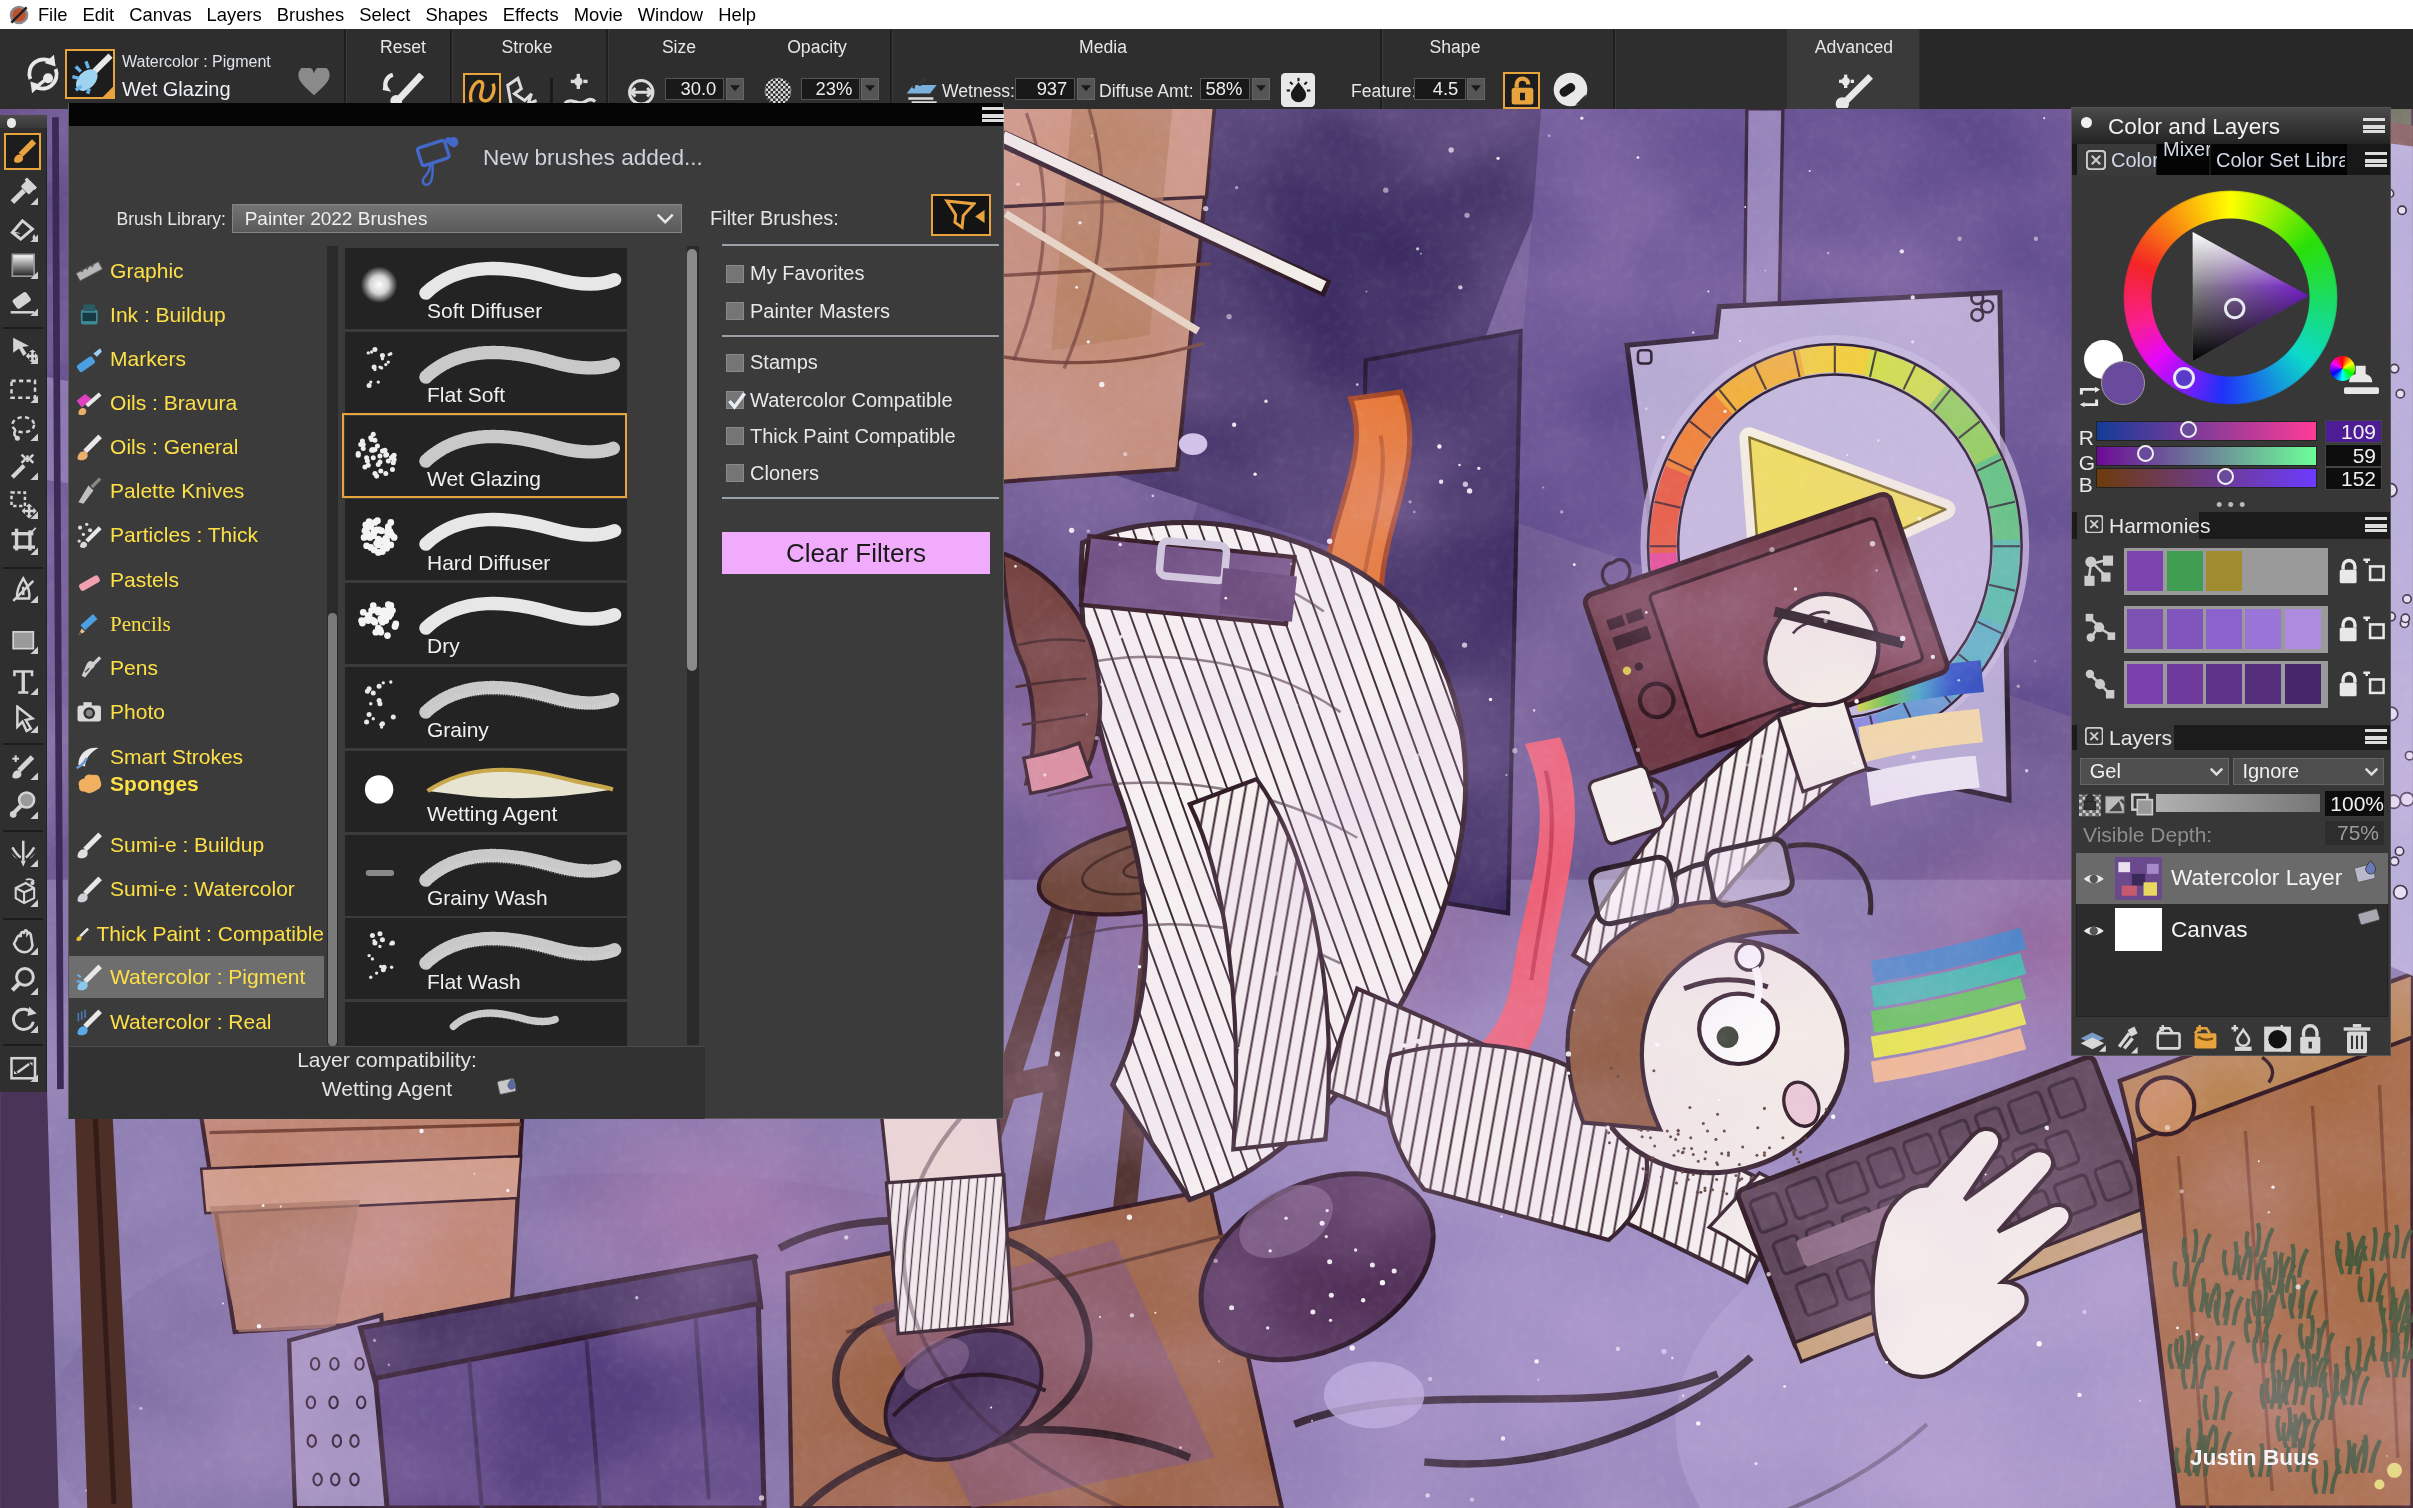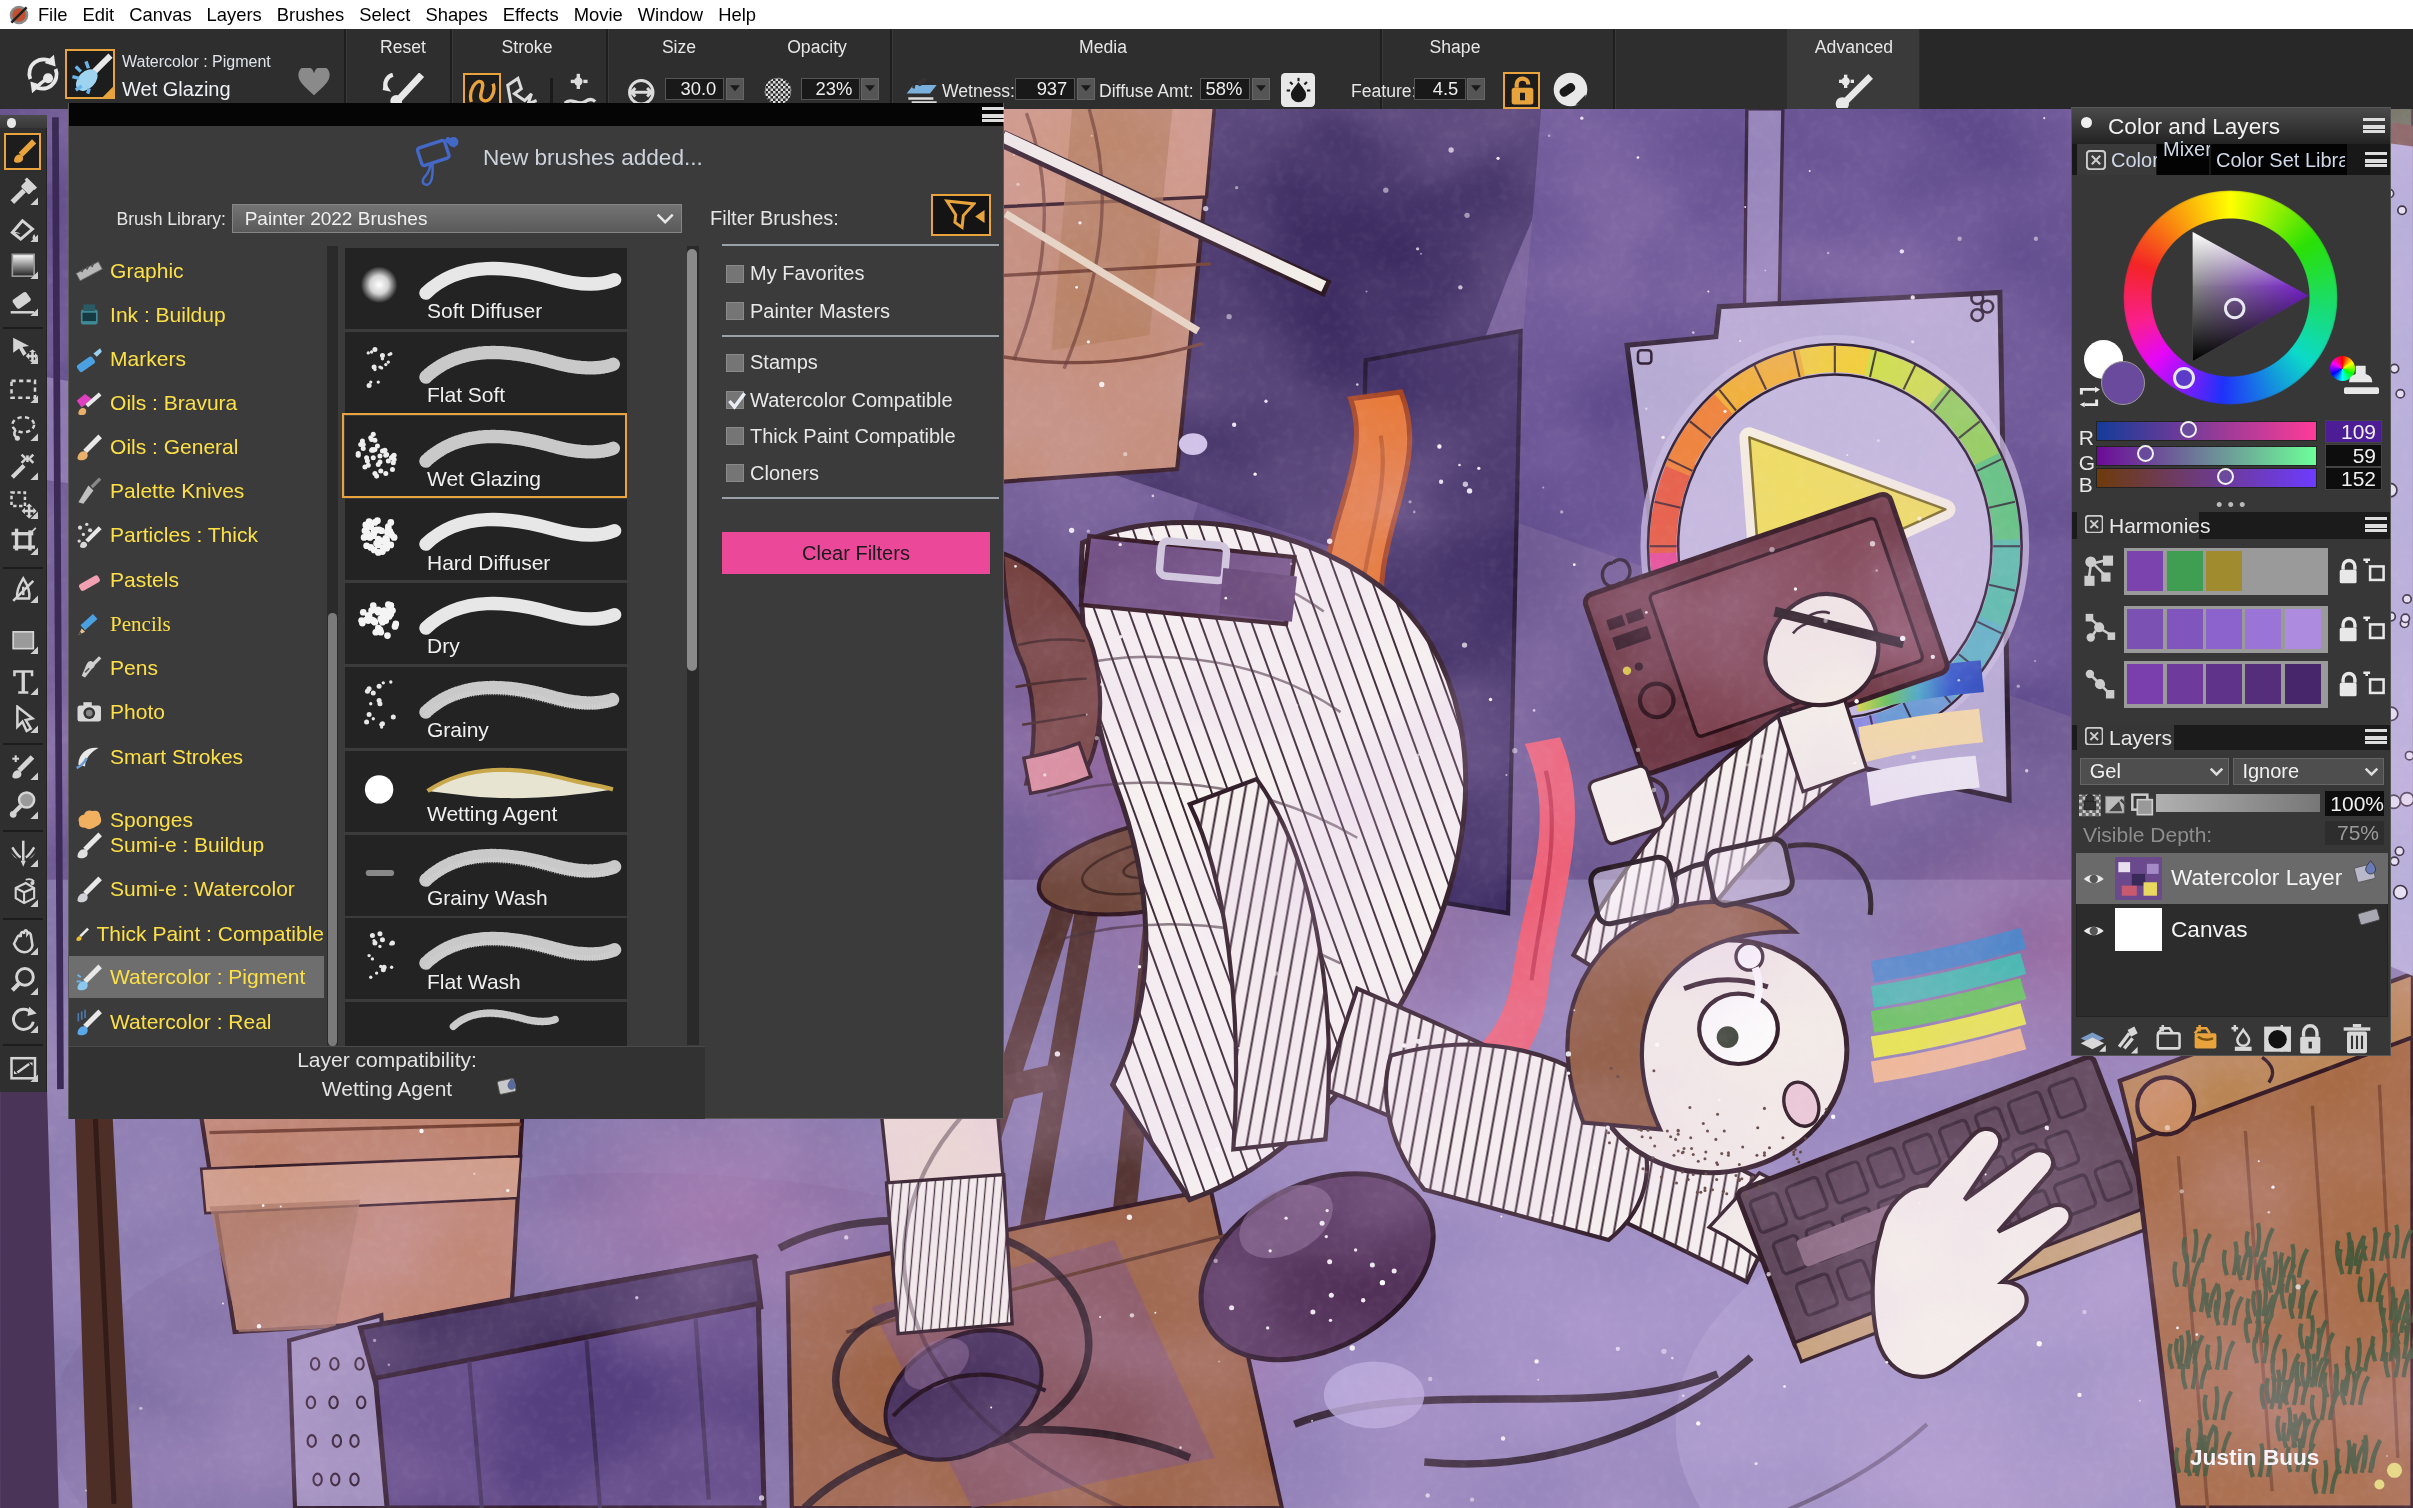--- a/index.html
+++ b/index.html
@@ -1127,21 +1127,21 @@
     <div class="litem" style="top:588px;"><svg width="28.5" height="28.5" viewBox="0 0 34 34" style="margin:0 6.7px 0 5.9px">
         <rect x="3" y="9" width="28" height="19" rx="3" fill="#d8d8d8"></rect>
         <rect x="10" y="5" width="10" height="6" fill="#d8d8d8"></rect>
         <circle cx="17" cy="18" r="7" fill="#333"></circle>
         <circle cx="17" cy="18" r="4" fill="#888"></circle>
       </svg>Photo</div>
     <div class="litem" style="top:633px;"><svg width="28.5" height="28.5" viewBox="0 0 34 34" style="margin:0 6.7px 0 5.9px">
         <path d="M4 26 C4 12 16 4 28 6 C20 10 12 18 12 28z" fill="#e8e8e8"></path>
         <path d="M2 30 q8 -4 12 -12" stroke="#6a9ad0" stroke-width="3" fill="none"></path>
       </svg>Smart Strokes</div>
-    <div class="litem" style="top:696px;"><svg width="28.5" height="28.5" viewBox="0 0 34 34" style="margin:0 6.7px 0 5.9px">
+    <div class="litem" style="top:660px;font-weight:bold;"><svg width="28.5" height="28.5" viewBox="0 0 34 34" style="margin:0 6.7px 0 5.9px">
         <path d="M5 20 q-3 -8 6 -10 q2 -6 10 -4 q8 -2 9 6 q4 8 -4 12 q-8 6 -14 2 q-8 0 -7 -6z" fill="#f0b060"></path>
       </svg>Sponges</div>
     <div class="litem" style="top:721px;"><svg width="28.5" height="28.5" viewBox="0 0 34 34" style="margin:0 6.7px 0 5.9px">
         <line x1="12" y1="22" x2="30" y2="4" stroke="#e8e8e8" stroke-width="6"></line>
         <path d="M3 31 c0-6 4-10 9-9 c4 1 4 7 1 9 c-3 2 -8 2 -10 0z" fill="#e0e0e0"></path>
       </svg>Sumi-e : Buildup</div>
     <div class="litem" style="top:765px;"><svg width="28.5" height="28.5" viewBox="0 0 34 34" style="margin:0 6.7px 0 5.9px">
         <line x1="12" y1="22" x2="30" y2="4" stroke="#e8e8e8" stroke-width="6"></line>
         <path d="M3 31 c0-6 4-10 9-9 c4 1 4 7 1 9 c-3 2 -8 2 -10 0z" fill="#d0d0d8"></path>
       </svg>Sumi-e : Watercolor</div>
@@ -1463,21 +1463,21 @@
     <div class="fbtext" style="left:681px;top:248px">Stamps</div>
     <div class="chk" style="left:657px;top:288px"></div>
     <svg class="abs" style="left:657px;top:287px" width="22" height="22" viewBox="0 0 26 26">
       <polyline points="4,13 10,20 22,4" fill="none" stroke="#e8eef4" stroke-width="4"></polyline>
     </svg>
     <div class="fbtext" style="left:681px;top:286px">Watercolor Compatible</div>
     <div class="chk" style="left:657px;top:324px"></div>
     <div class="fbtext" style="left:681px;top:322px">Thick Paint Compatible</div>
     <div class="chk" style="left:657px;top:361px"></div>
     <div class="fbtext" style="left:681px;top:359px">Cloners</div>
-    <div class="abs" style="left:653px;top:429px;width:268px;height:42px;background:#ec4899;color:#1a1a1a;font-size:20px;text-align:center;line-height:42px">Clear Filters</div>
+    <div class="abs" style="left:653px;top:429px;width:268px;height:42px;background:#f0abfc;color:#1a1a1a;font-size:26px;text-align:center;line-height:42px">Clear Filters</div>
     <div class="abs" style="left:0;top:943px;width:636px;height:73px;background:#323232;border-top:0.8px solid #4a4a4a"></div>
     <div class="abs" style="left:0;top:945px;width:636px;text-align:center;font-size:21px;color:#e4e4e4">Layer compatibility:</div>
     <div class="abs" style="left:0;top:974px;width:636px;text-align:center;font-size:21px;color:#e4e4e4">Wetting Agent</div>
     <svg class="abs" style="left:426px;top:970px" width="25" height="25" viewBox="0 0 30 30">
       <rect x="4" y="8" width="20" height="16" rx="2" transform="rotate(-12 14 16)" fill="#c8c8c8" stroke="#555"></rect>
       <path d="M20 6 c3 4 5 6 5 9 a5 5 0 0 1 -10 0 c0 -3 2 -5 5 -9z" fill="#5a6a9a"></path>
     </svg>
   </div>
 <div id="colorpanel">
     <div class="abs" style="left:0;top:0;width:318px;height:36px;background:linear-gradient(#4a4a4a,#232323)"></div>

